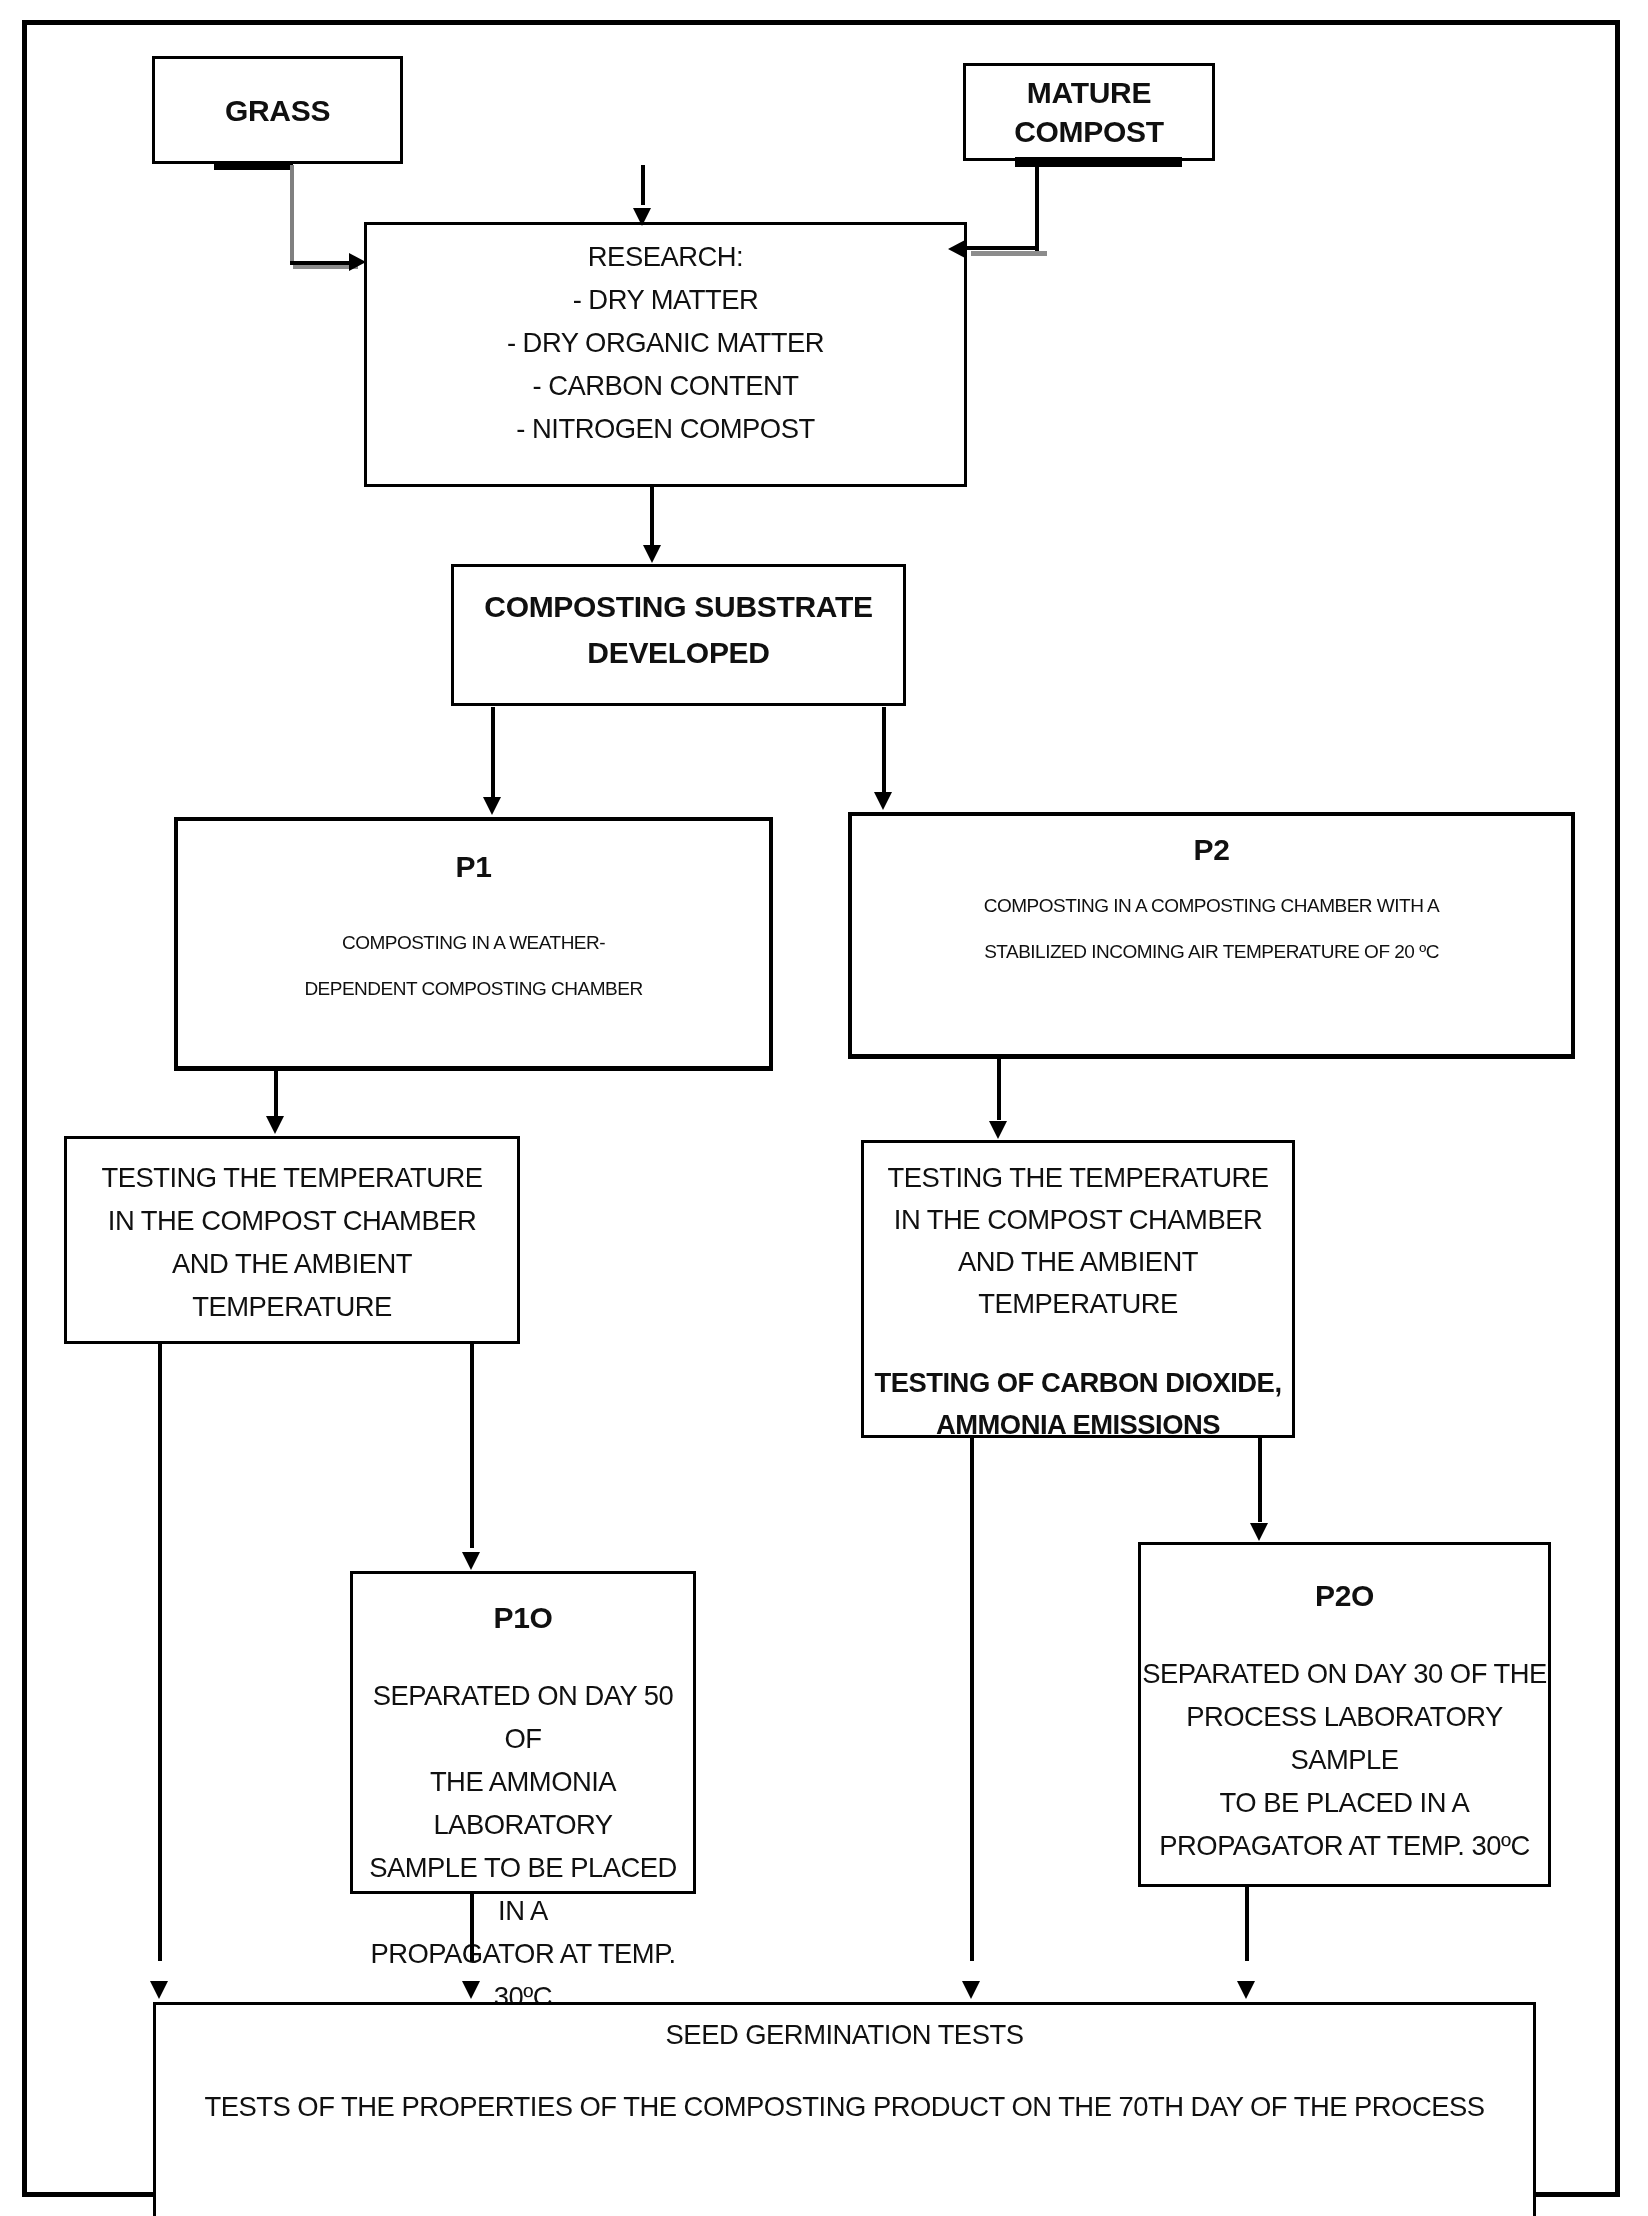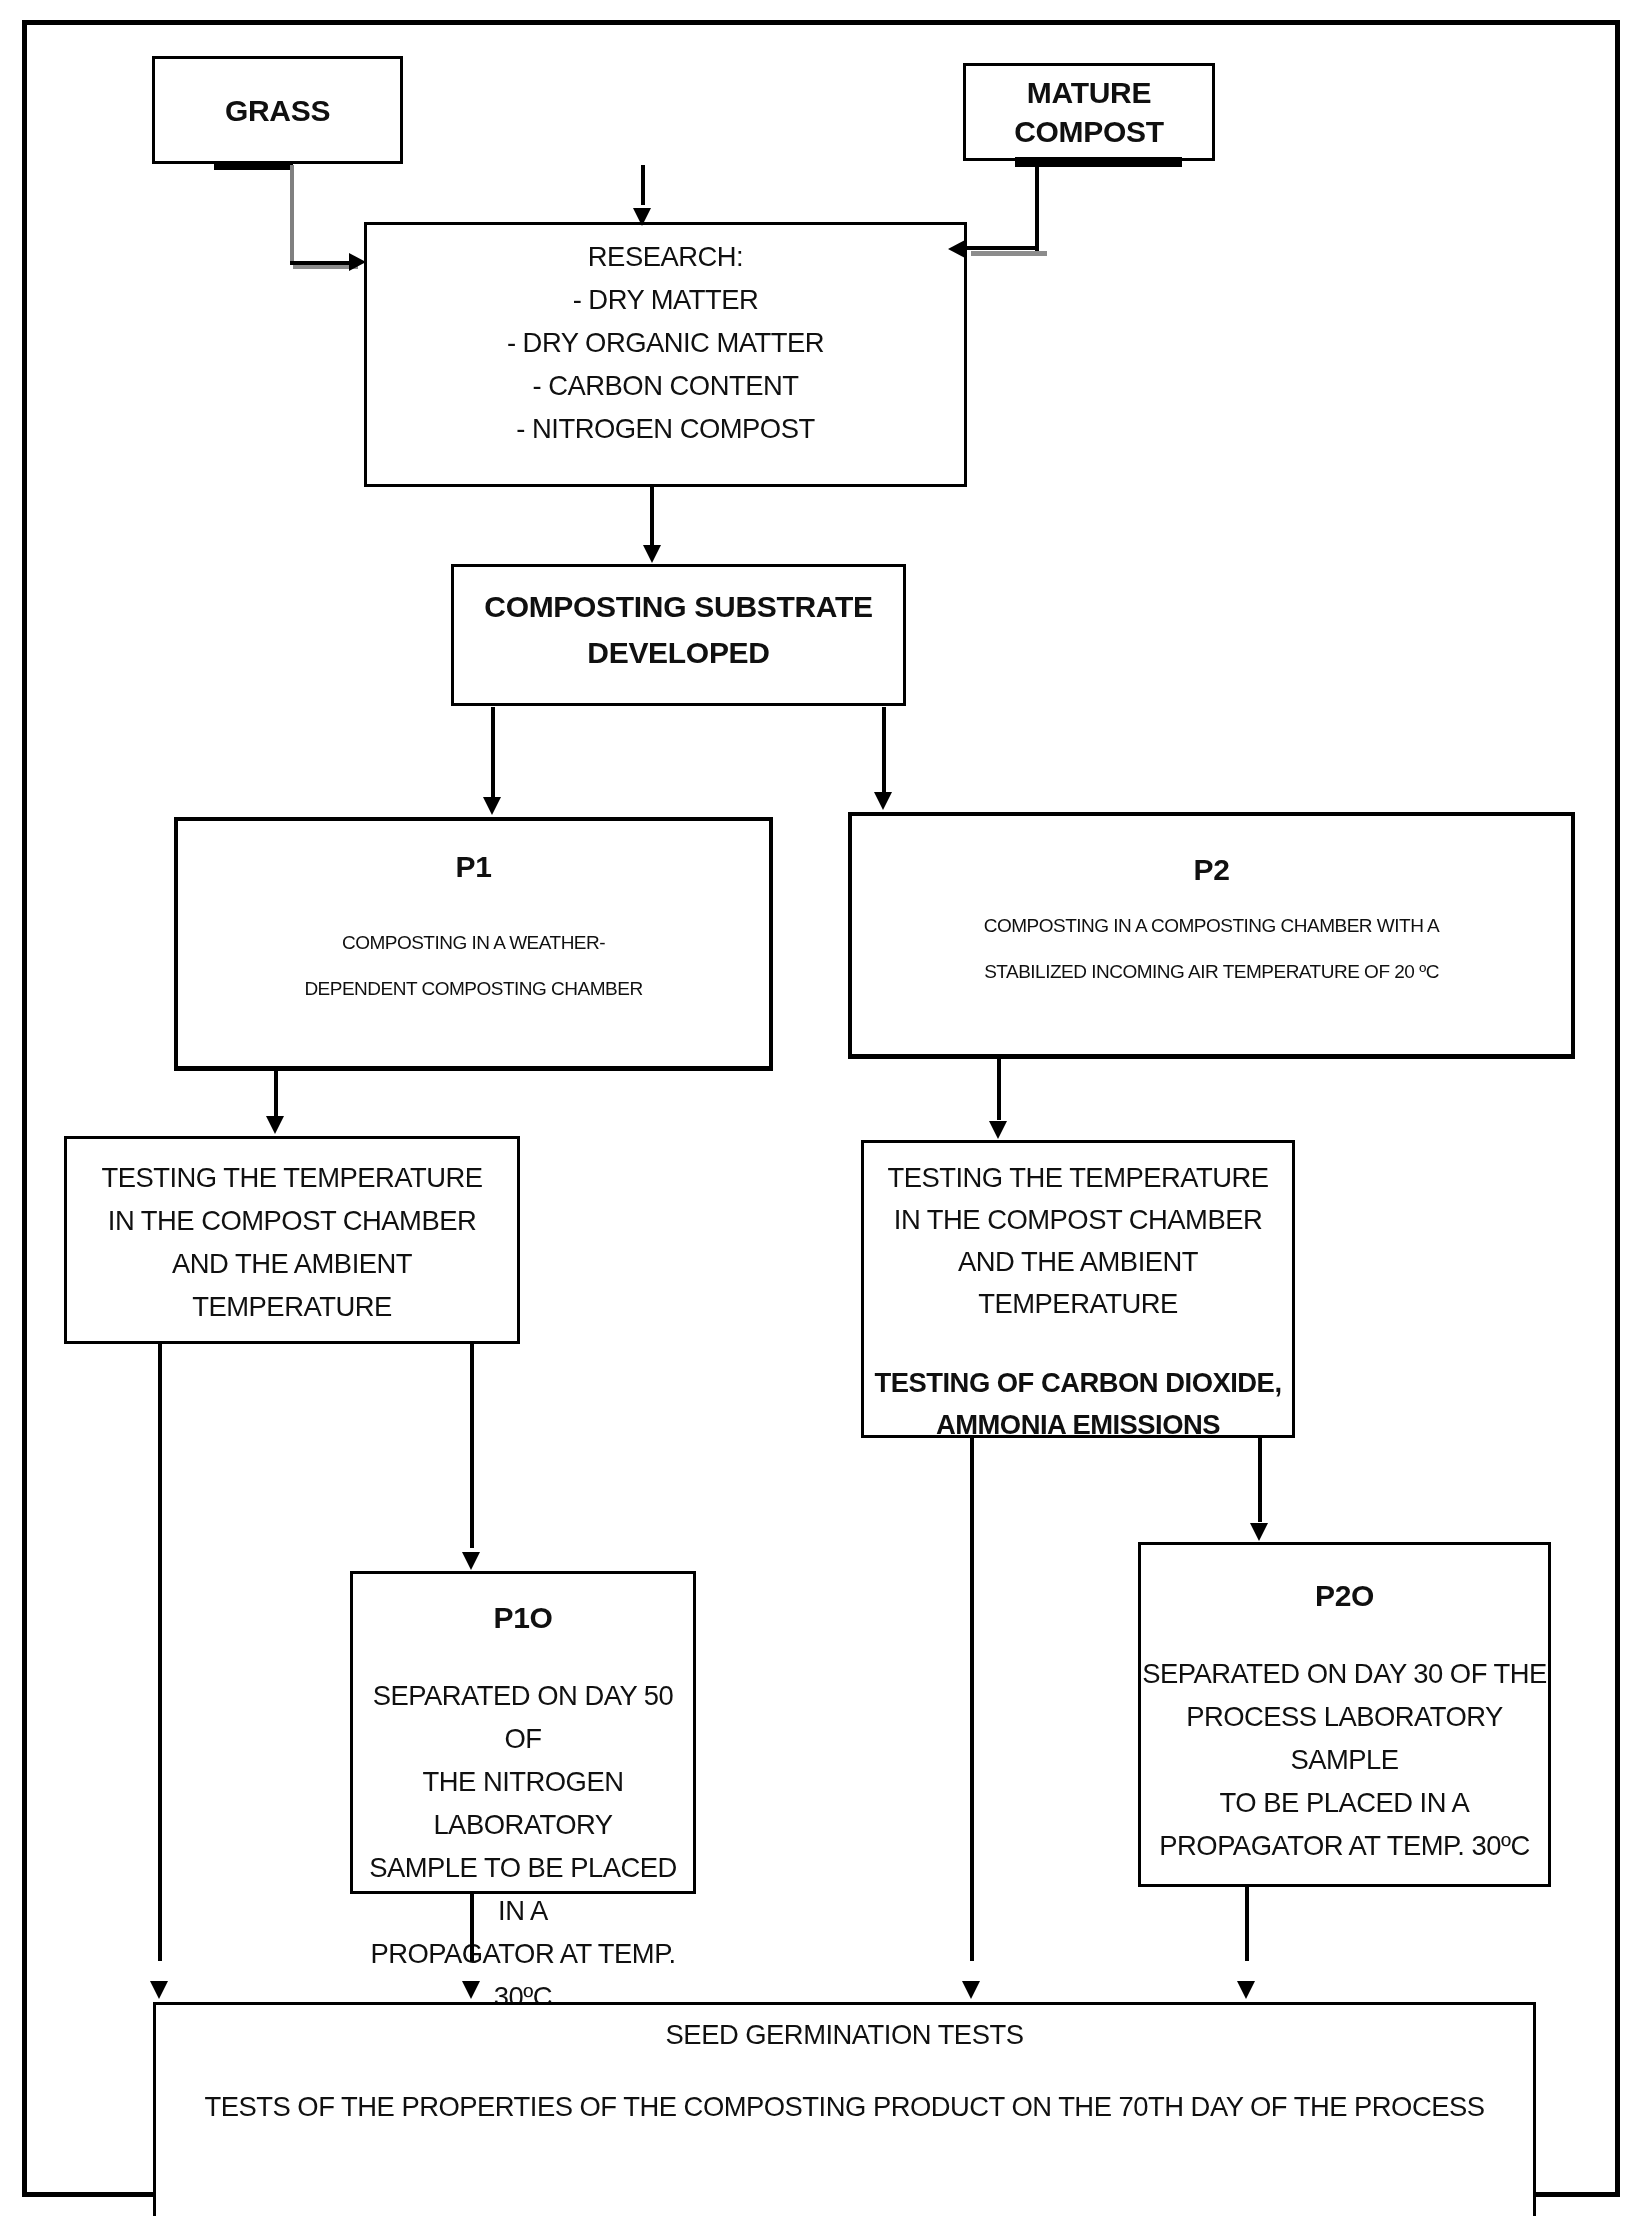--- a/index.html
+++ b/index.html
@@ -28,21 +28,21 @@
   
   #box-grass    { left:152px;  top:56px;   width:251px;  height:108px; display:flex; align-items:center; justify-content:center; }
   #box-straw    { left:522px;  top:60px;   width:253px;  height:104px; display:flex; align-items:center; justify-content:center; }
   #box-mature   { left:963px; top:63px;   width:252px;  height:98px; display:flex; flex-direction:column; align-items:center; justify-content:center; }
   #box-mature .ttl { line-height:39px; }
   #box-research { left:364px;  top:222px;  width:603px;  height:265px; padding-top:10px; }
   #box-substrate{ left:451px;  top:564px;  width:455px;  height:142px; padding-top:17px; }
   #box-p1       { left:174px;  top:817px; width:599px;  height:254px; border-width:4.6px 4.6px 5.9px 4.6px; padding-top:29px; }
   #box-p1 .ttl  { margin-bottom:37px; }
   #box-p2       { left:848px; top:812px; width:727px; height:247px; border-width:4.6px 4.6px 5.9px 4.6px; padding-top:17px; }
-  #box-p2 .ttl  { margin-bottom:17px;margin-top:20px; }
+  #box-p2 .ttl  { margin-bottom:17px; }
   #box-testl    { left:64px;   top:1136px; width:456px;  height:208px; padding-top:17px; }
   #box-testr    { left:861px; top:1140px; width:434px;  height:298px; padding-top:14.4px; }
   #box-testr .emi { margin-top:37px; line-height:42px; }
   #box-testr .s42 { line-height:42px; }
   #box-p1o      { left:350px;  top:1571px; width:346px;  height:323px; padding-top:27.4px; }
   #box-p1o .ttl { margin-bottom:40px; }
   #box-p2o      { left:1138px; top:1542px; width:413px;  height:345px; padding-top:34px; }
   #box-p2o .ttl { margin-bottom:40px; }
   #box-seed     { left:153px;  top:2002px; width:1383px; height:228px; padding-top:7.8px; display:flex; flex-direction:column; align-items:center; row-gap:29px; }
 </style>
@@ -95,21 +95,21 @@
     <div class="s42">IN THE COMPOST CHAMBER</div>
     <div class="s42">AND THE AMBIENT</div>
     <div class="s42">TEMPERATURE</div>
     <div class="s42 b emi">TESTING OF CARBON DIOXIDE,</div>
     <div class="s42 b" style="line-height:42px">AMMONIA EMISSIONS</div>
   </div>
 
   <div class="box" id="box-p1o">
     <div class="ttl">P1O</div>
     <div class="s42">SEPARATED ON DAY 50 OF</div>
-    <div class="s42">THE NITROGEN LABORATORY</div>
+    <div class="s42">THE AMMONIA LABORATORY</div>
     <div class="s42">SAMPLE TO BE PLACED IN A</div>
     <div class="s42">PROPAGATOR AT TEMP. 30ºC</div>
   </div>
   <div class="box" id="box-p2o">
     <div class="ttl">P2O</div>
     <div class="s42">SEPARATED ON DAY 30 OF THE</div>
     <div class="s42">PROCESS LABORATORY SAMPLE</div>
     <div class="s42">TO BE PLACED IN A</div>
     <div class="s42">PROPAGATOR AT TEMP. 30ºC</div>
   </div>

